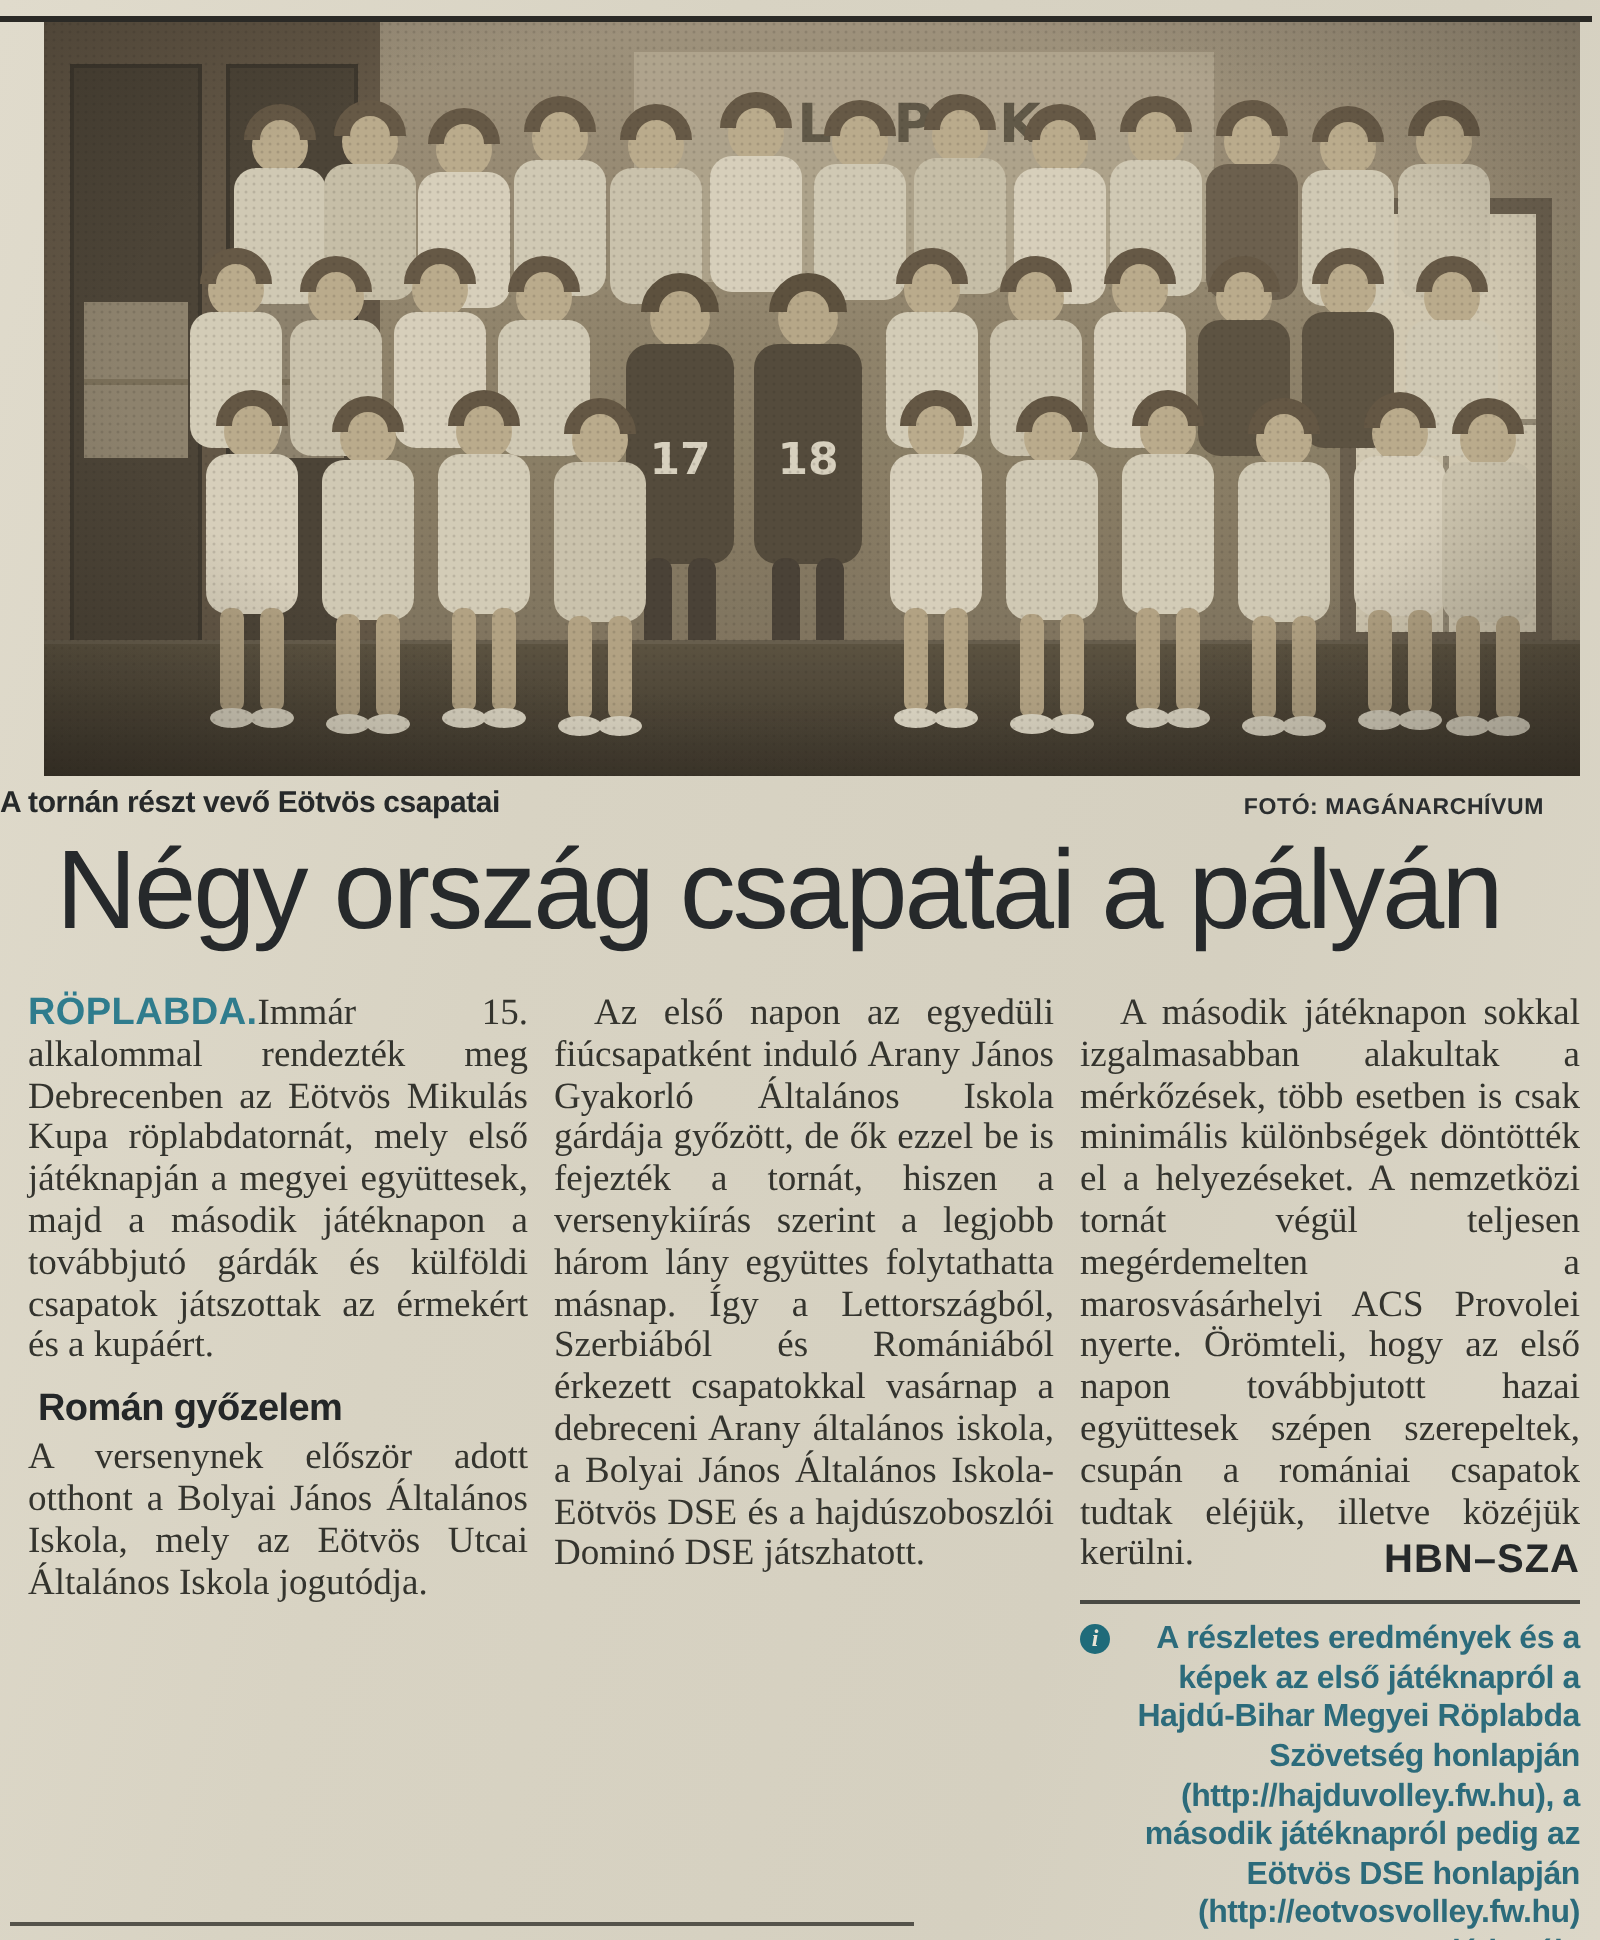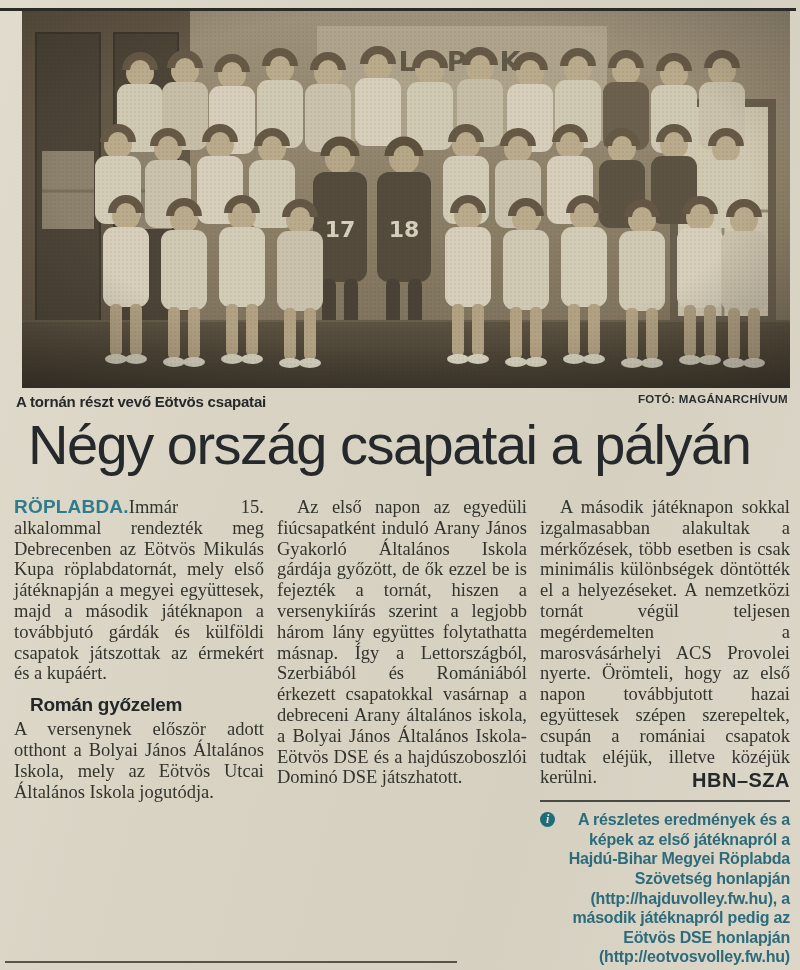--- a/index.html
+++ b/index.html
@@ -8,22 +8,22 @@
     background:linear-gradient(105deg,#e0dbcc 0%,#d8d3c3 35%,#d5d0c0 70%,#dcd7c8 100%);
     font-family:"Liberation Sans",sans-serif;
     position:relative;
     color:#26292a;
   }
   .page{position:relative;width:800px;height:970px;}
   .top-rule{position:absolute;left:0;top:8px;width:796px;height:3px;background:#2b2a26;}
   .photo-wrap{position:absolute;left:22px;top:11px;width:768px;height:377px;}
   .photo-wrap svg{display:block;}
   .caption-row{
-    position:absolute;left:16px;top:393px;width:772px;
-    display:flex;justify-content:space-between;align-items:flex-start;
+    position:absolute;left:0;top:393px;width:772px;
+    display:flex;justify-content:space-between;align-items:flex-end;
   }
   .photo-caption{font-size:15px;font-weight:bold;letter-spacing:-0.2px;color:#26292a;}
   .photo-credit{font-size:11.5px;font-weight:bold;letter-spacing:0.3px;color:#2b2e2f;}
   .headline{
     position:absolute;left:28px;top:416px;width:780px;margin:0;
     font-size:56px;line-height:1.04;font-weight:normal;letter-spacing:-1.5px;
     color:#26292b;
   }
   .columns{
     position:absolute;left:14px;top:497px;width:776px;
@@ -42,21 +42,21 @@
     color:#34342e;
     text-align:justify;
   }
   .indent{text-indent:20px;}
   .kicker{
     font-family:"Liberation Sans",sans-serif;
     font-size:19px;font-weight:bold;letter-spacing:0.2px;
     color:#2f7c8d;
   }
   .subhead{
-    margin:10px 0 3px 16px;
+    margin:10px 0 3px 5px;
     font-size:19px;font-weight:bold;letter-spacing:-0.3px;
     color:#242728;
   }
   .byline{
     float:right;
     font-family:"Liberation Sans",sans-serif;
     font-size:20px;font-weight:bold;letter-spacing:0.5px;
     color:#26292a;
     padding-left:8px;padding-top:3px;
   }

